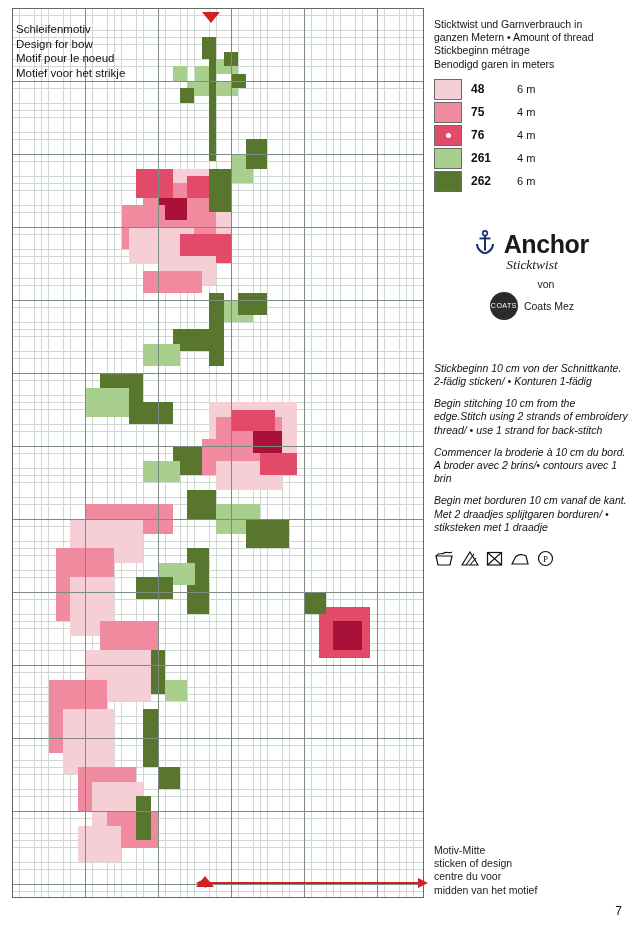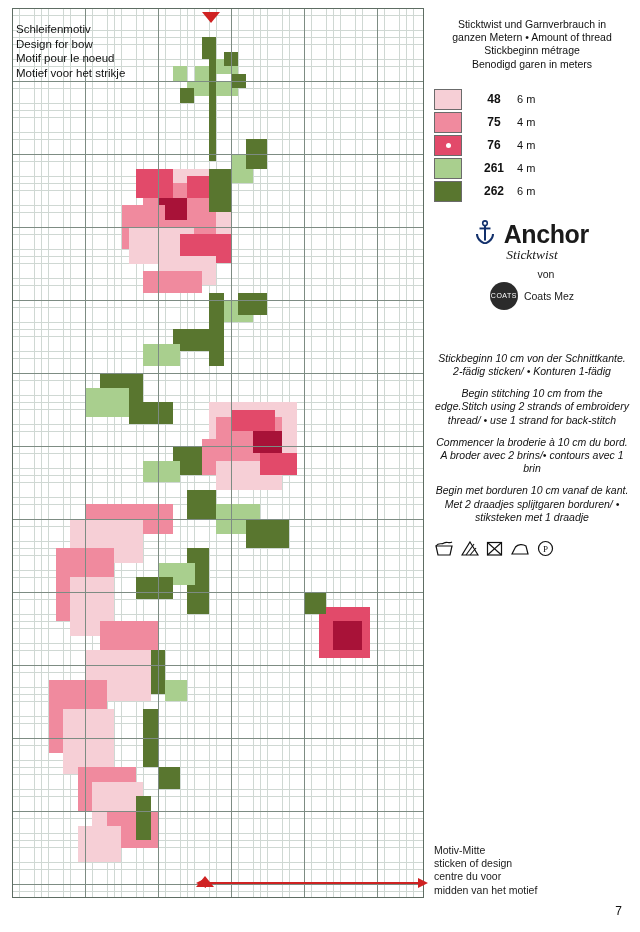--- a/index.html
+++ b/index.html
@@ -98,28 +98,26 @@
   #right-col {
     position: absolute;
     left: 434px;
     top: 18px;
     width: 196px;
   }
   .note-block {
     font-size: 10.5px;
     line-height: 13.2px;
     color: #111;
-    text-align: center;
   }
   .note-block p { margin: 0 0 9px 0; font-style: italic; }
 
   
   #thread-legend {
-    margin-top: 18px;
-    text-align: center;
+    margin-top: 8px;
   }
   .legend-row {
     display: flex;
     align-items: center;
     height: 21px;
     margin-bottom: 2px;
   }
   .legend-swatch {
     width: 26px;
     height: 19px;
@@ -144,21 +142,21 @@
     font-weight: bold;
     color: #111;
   }
   .legend-amount {
     font-size: 11px;
     color: #111;
   }
 
   
   #brand {
-    margin-top: 18px;
+    margin-top: 38px;
     text-align: center;
     position: relative;
     height: 84px;
   }
   #brand-name {
     font-size: 25px;
     font-weight: bold;
     letter-spacing: -0.4px;
     display: inline-block;
     vertical-align: middle;

